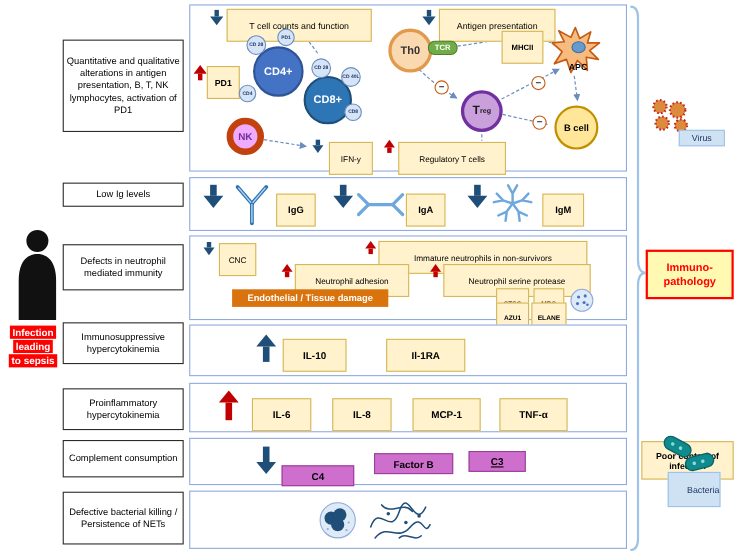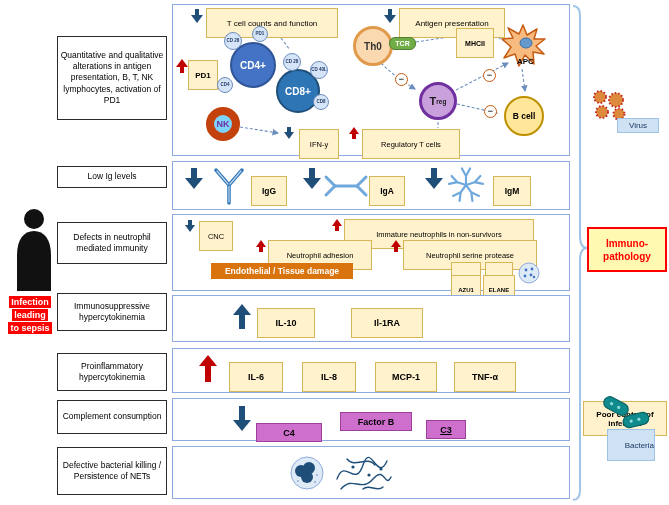--- a/index.html
+++ b/index.html
@@ -131,21 +131,21 @@
     <div class="circle smc" style="left:110px; top:48px; width:18px; height:18px;">
         <span>CD 28</span>
       </div>
     <div class="circle smc" style="left:137px; top:56px; width:18px; height:18px;">
         <span>CD 40L</span>
       </div>
     <div class="circle smc" style="left:140px; top:89px; width:16px; height:16px;">
         <span>CD8</span>
       </div>
 
-    <div class="circle" style="left:33px; top:102px; width:34px; height:34px; background:#7dd3fc; border:8px solid #c2410c; color:#7030A0; font-weight:bold; font-size:9px;">
+    <div class="circle" style="left:33px; top:102px; width:34px; height:34px; background:#f0abfc; border:6px solid #c2410c; color:#7030A0; font-weight:bold; font-size:9px;">
         <span>NK</span>
       </div>
 
     <div class="arrow" style="left:111px; top:122px; --c:#1F4E79;">
         <div class="stem" style="width:4px;height:5px;"></div>
         <div class="hd down" style="--hw:5px;--hh:7px;"></div>
       </div>
     <div class="ybox" style="left:126px; top:124px; width:40px; height:15px; font-size:7.5px;text-align:center;">
         <span>IFN-y</span>
       </div>
@@ -347,21 +347,21 @@
     <div class="arrow" style="left:60px; top:7px; --c:#1F4E79;">
         <div class="stem" style="width:6px;height:14px;"></div>
         <div class="hd down" style="--hw:9px;--hh:11px;"></div>
       </div>
     <div class="pbox" style="left:83px; top:13px; width:66px; height:19px;margin-top:11px;">
         <span>C4</span>
       </div>
     <div class="pbox" style="left:167px; top:13px; width:72px; height:19px;">
         <span>Factor B</span>
       </div>
-    <div class="pbox" style="left:253px; top:21px; width:40px; height:19px;text-decoration:underline;">
+    <div class="pbox" style="left:253px; top:11px; width:52px; height:19px;text-decoration:underline;">
         <span>C3</span>
       </div>
   </div>
 
   <div class="sec" style="left:172px; top:446px; width:398px; height:53px;">
     <svg style="position:absolute; left:116px; top:8px;" width="36" height="36" viewBox="0 0 36 36">
       <circle cx="18" cy="18" r="16" fill="#DEEBF7" stroke="#8FAADC" stroke-width="1"></circle>
       <circle cx="12" cy="16" r="6" fill="#1F4E79"></circle>
         <circle cx="20" cy="13" r="6" fill="#1F4E79"></circle>
         <circle cx="18" cy="22" r="6" fill="#1F4E79"></circle>

